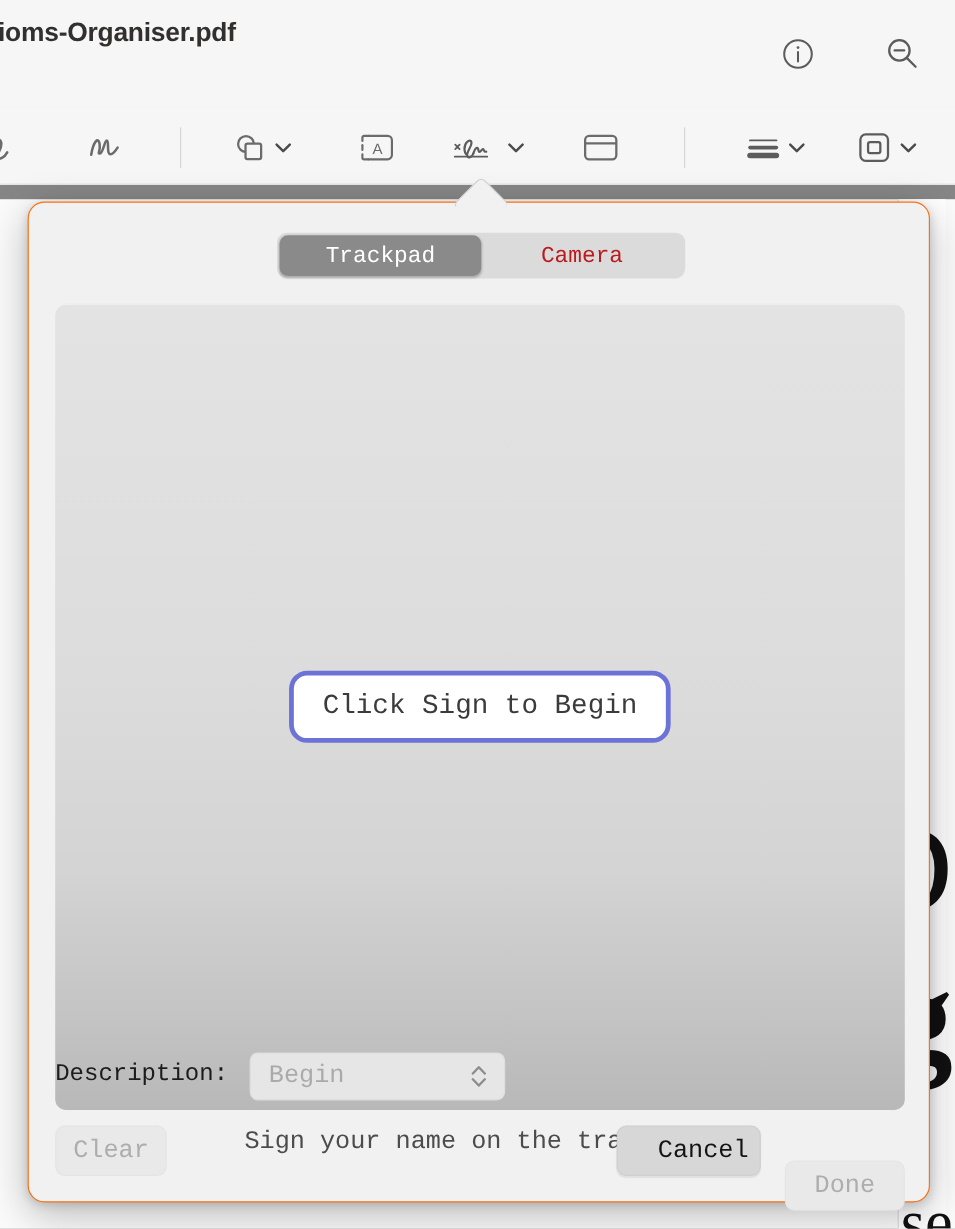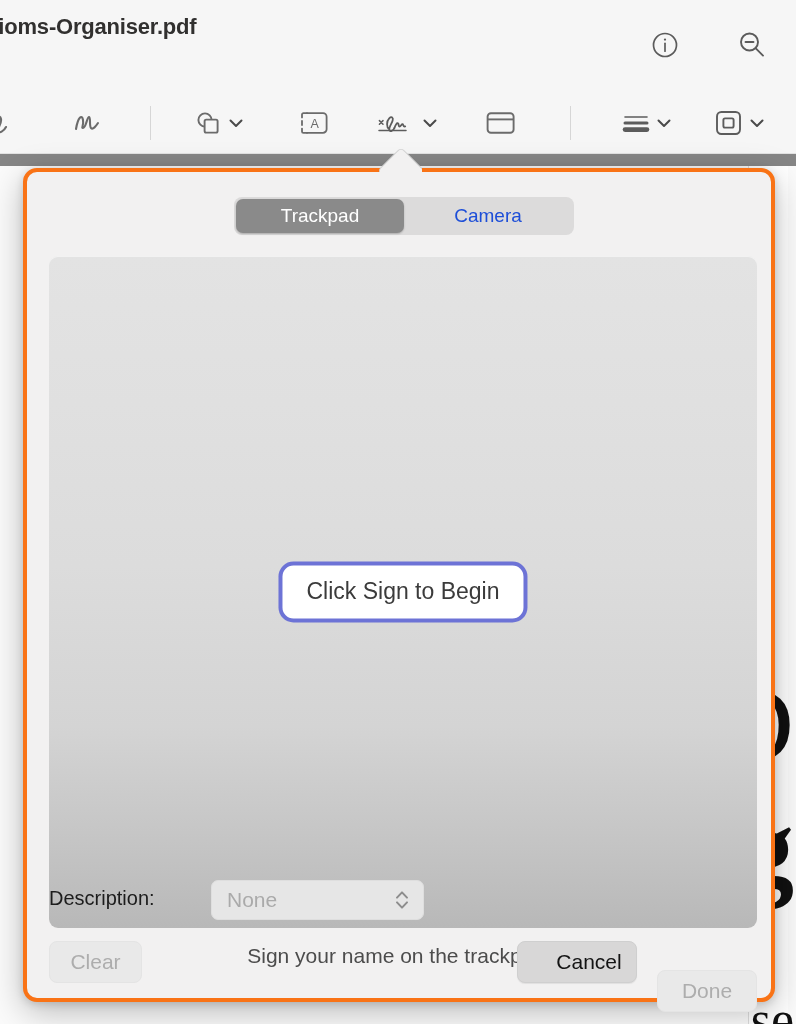--- a/index.html
+++ b/index.html
@@ -87,37 +87,38 @@
     width: 32px; height: 32px;
     background: #f2f1f1;
     border: 1px solid #d3d3d3;
     border-radius: 5px;
     transform: rotate(45deg);
   }
   .dialog {
     position: absolute; left: 23px; top: 168px;
     width: 752px; height: 834px;
     background: #f2f1f1;
-    border: 4px solid #f97316;
+    border: 1px solid #f97316;
     border-radius: 14px;
     box-shadow: 0 10px 34px rgba(0,0,0,0.26), 0 2px 8px rgba(0,0,0,0.14);
     z-index: 10;
+    font-family: Liberation Mono, monospace;
   }
 
   
   .segmented {
     position: absolute; left: 207px; top: 25px;
     width: 340px; height: 38px;
     background: #dcdbdb;
     border-radius: 8px;
     display: flex; padding: 2px;
   }
   .seg {
     flex: 1; display: flex; align-items: center; justify-content: center;
-    font-size: 19px; color: #1d4ed8;
+    font-size: 19px; color: #b91c1c;
     border-radius: 7px;
     cursor: default;
   }
   .seg.active {
     background: #8a8a8a; color: #ffffff;
     box-shadow: 0 1px 2px rgba(0,0,0,0.22);
   }
 
   
   .sig-canvas {
@@ -314,21 +315,21 @@
 
     <div class="sig-canvas">
       <div class="begin-btn">Click Sign to Begin</div>
     </div>
 
     <div class="hint">Sign your name on the trackpad.</div>
 
     <div class="desc-label">Description:</div>
 
     <div class="desc-popup">
-      <span class="desc-value">None</span>
+      <span class="desc-value">Begin</span>
       <svg class="desc-chev" width="18" height="26" viewBox="0 0 18 26" fill="none" stroke="#8d8d8d" stroke-width="2" stroke-linecap="round" stroke-linejoin="round">
         <path d="M4 10.6 L9 5.4 L14 10.6"></path>
         <path d="M4 15.4 L9 20.6 L14 15.4"></path>
       </svg>
     </div>
 
     <div class="btn disabled" id="clear-button">Clear</div>
     <div class="btn enabled" id="cancel-button">Cancel</div>
     <div class="btn disabled" id="done-button">Done</div>
   </div>

